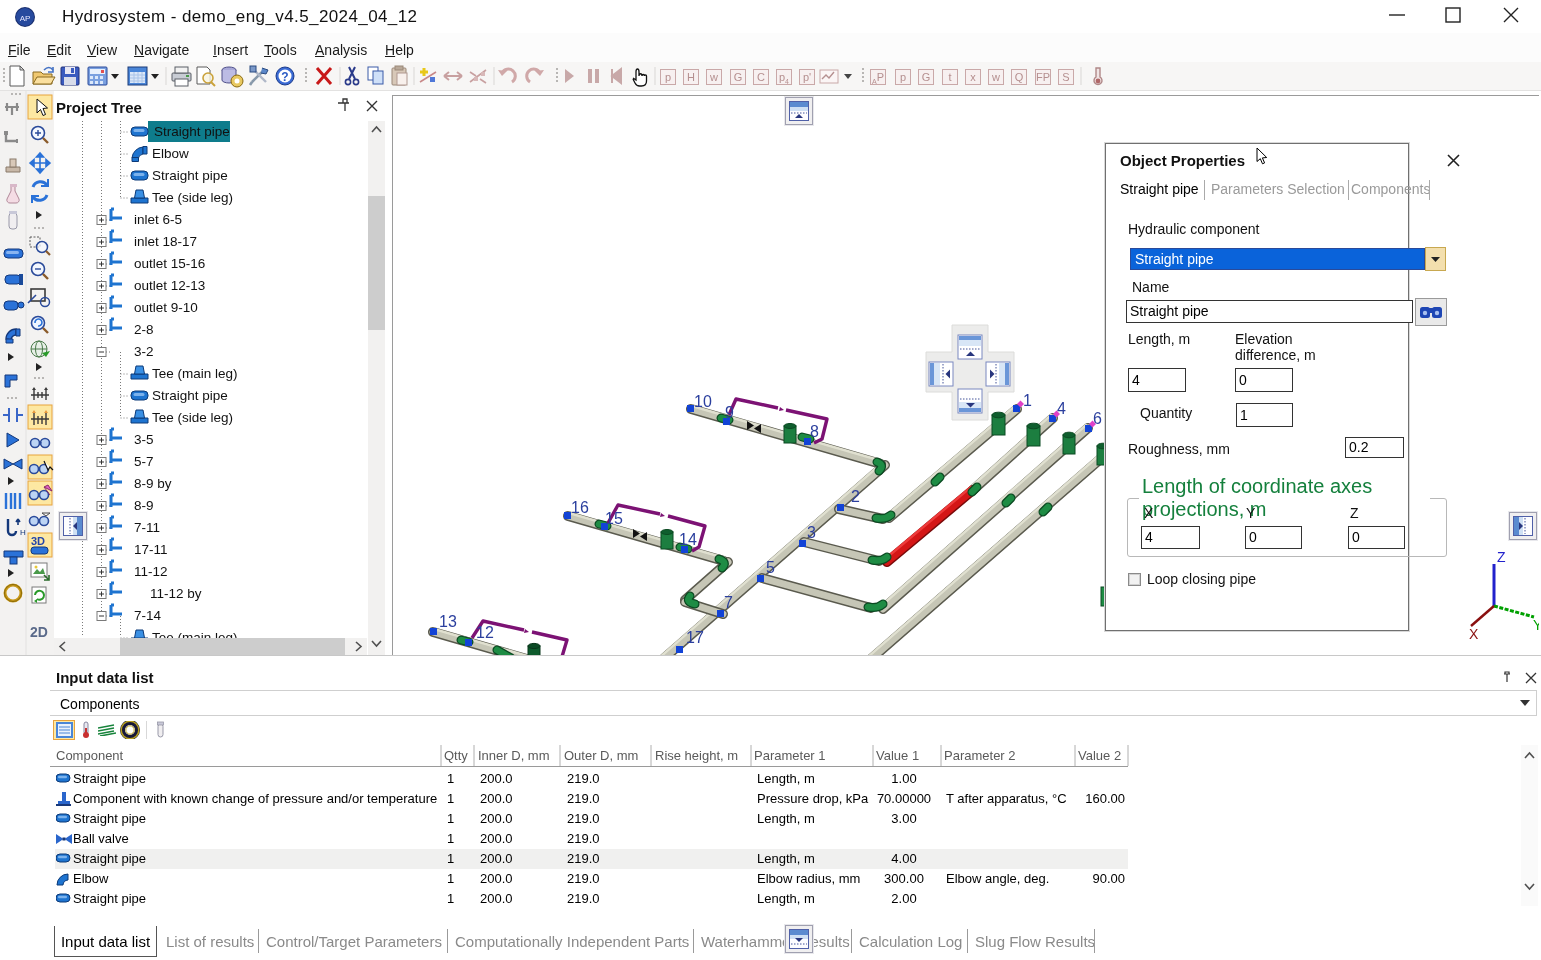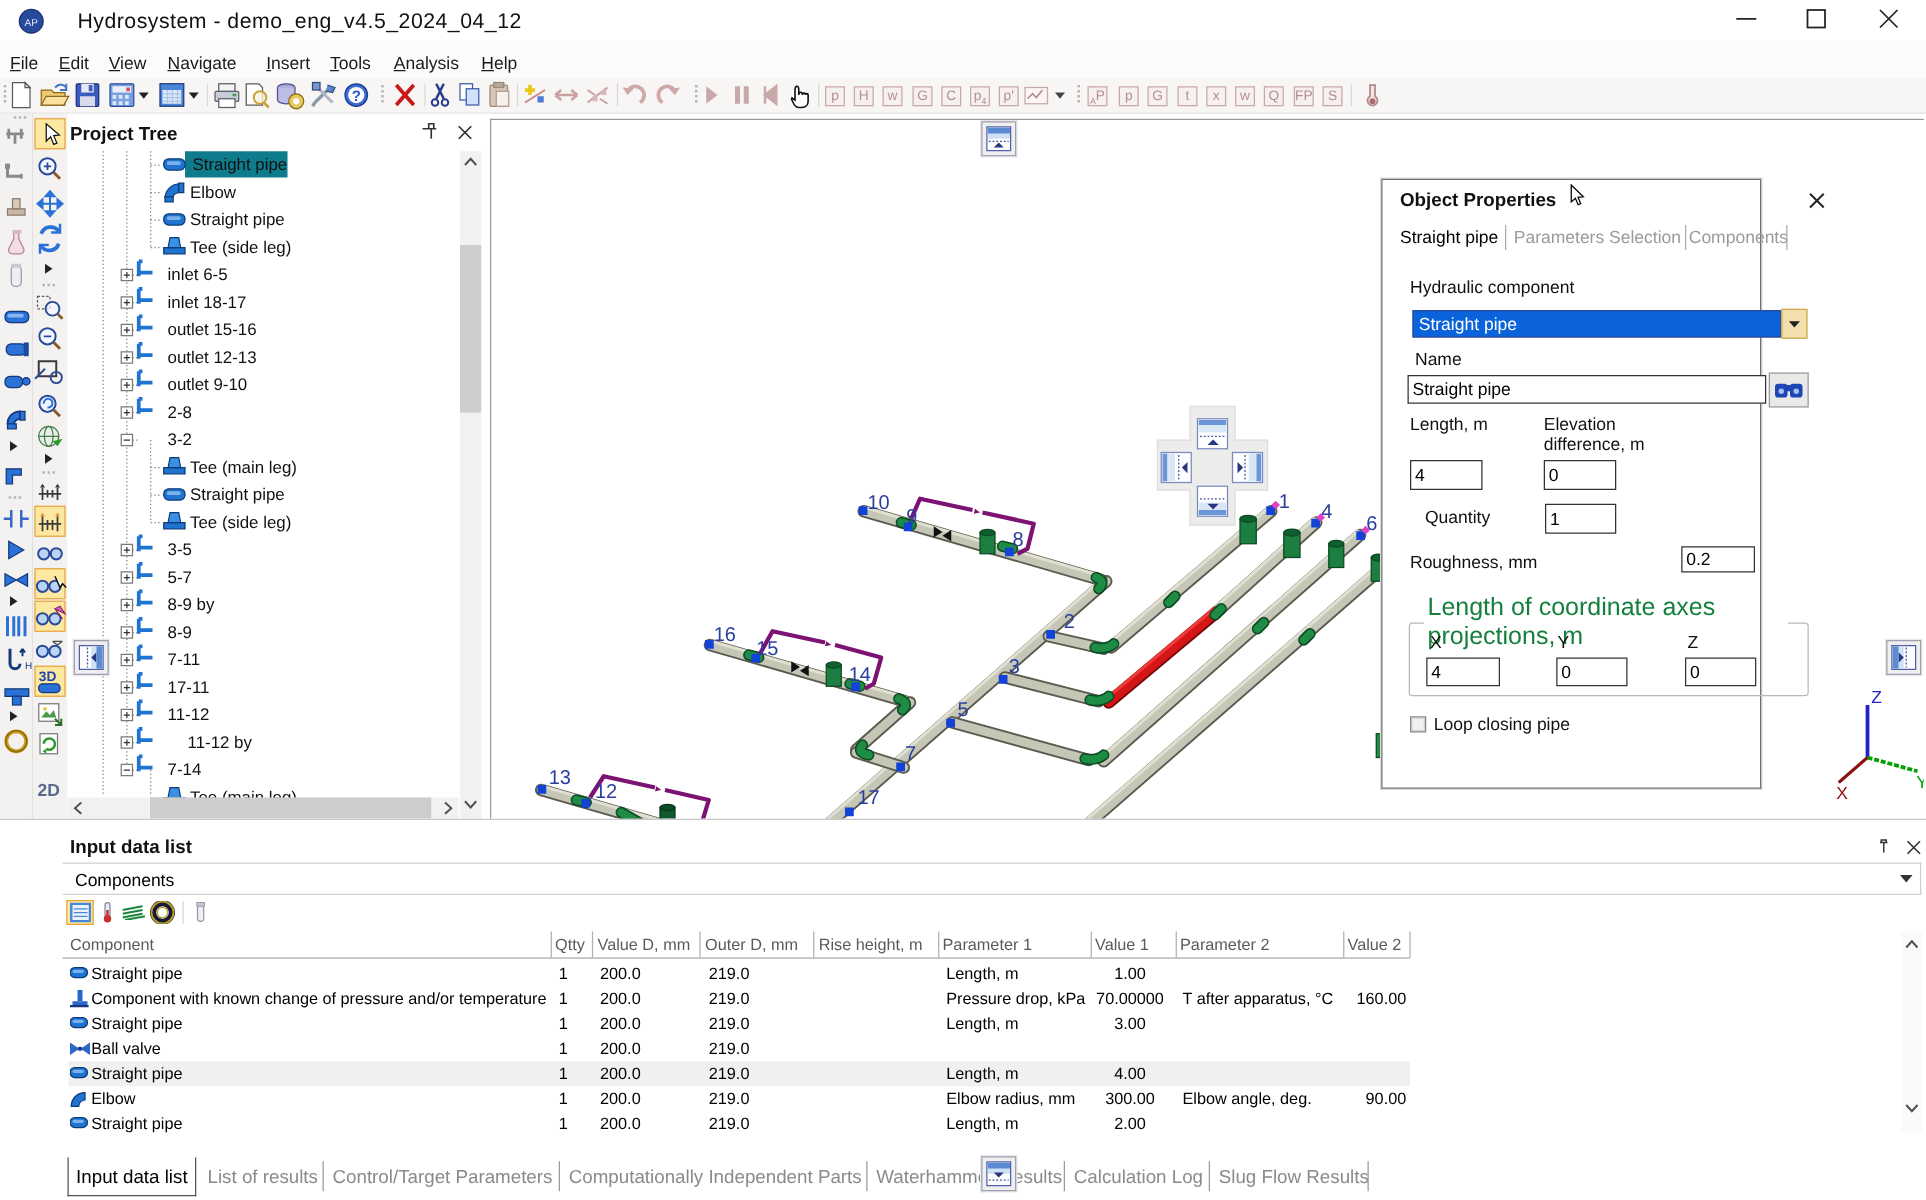--- a/index.html
+++ b/index.html
@@ -879,21 +879,21 @@
     </svg>
   <div class="abs" style="left:146px;top:65px;width:1px;height:18px;background:#d8d8d8"></div>
   <svg class="abs" style="left:155px;top:65px" width="11" height="18" viewBox="0 0 11 18">
       <rect x="3" y="3" width="5" height="13" rx="2.5" fill="#f0eef0" stroke="#9898a8"></rect>
       <rect x="2.5" y="1" width="6" height="3" fill="#c8c8d8" stroke="#9898a8" stroke-width="0.8"></rect>
     </svg>
 
   <div class="row hdr" style="top:90px;left:0;width:1541px">
     <span class="cell" style="left:56px">Component</span>
     <span class="cell" style="left:444px">Qtty</span>
-    <span class="cell" style="left:478px">Value D, mm</span>
+    <span class="cell" style="left:478px">Inner D, mm</span>
     <span class="cell" style="left:564px">Outer D, mm</span>
     <span class="cell" style="left:655px">Rise height, m</span>
     <span class="cell" style="left:754px">Parameter 1</span>
     <span class="cell" style="left:876px">Value 1</span>
     <span class="cell" style="left:944px">Parameter 2</span>
     <span class="cell" style="left:1078px">Value 2</span>
   </div>
   <svg class="abs" style="left:0;top:89px" width="1541" height="22" viewBox="0 0 1541 22">
     <g stroke="#b0b0b0">
         <line x1="441" y1="0" x2="441" y2="21"></line>

